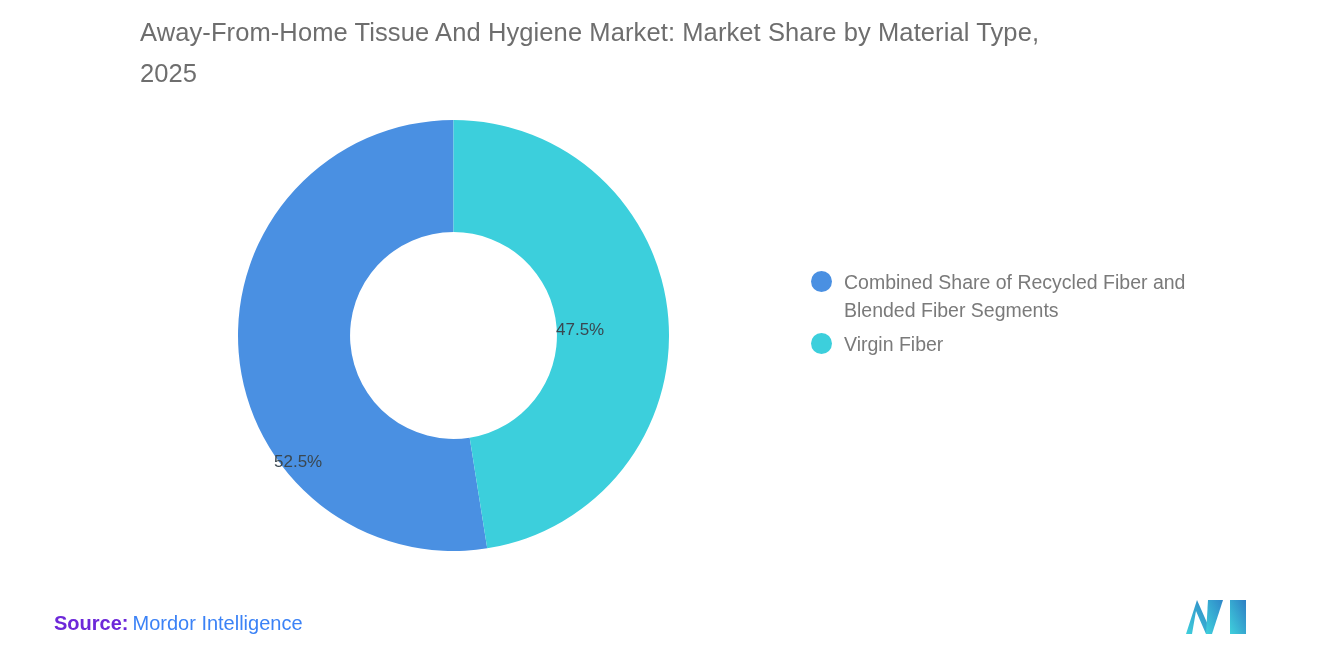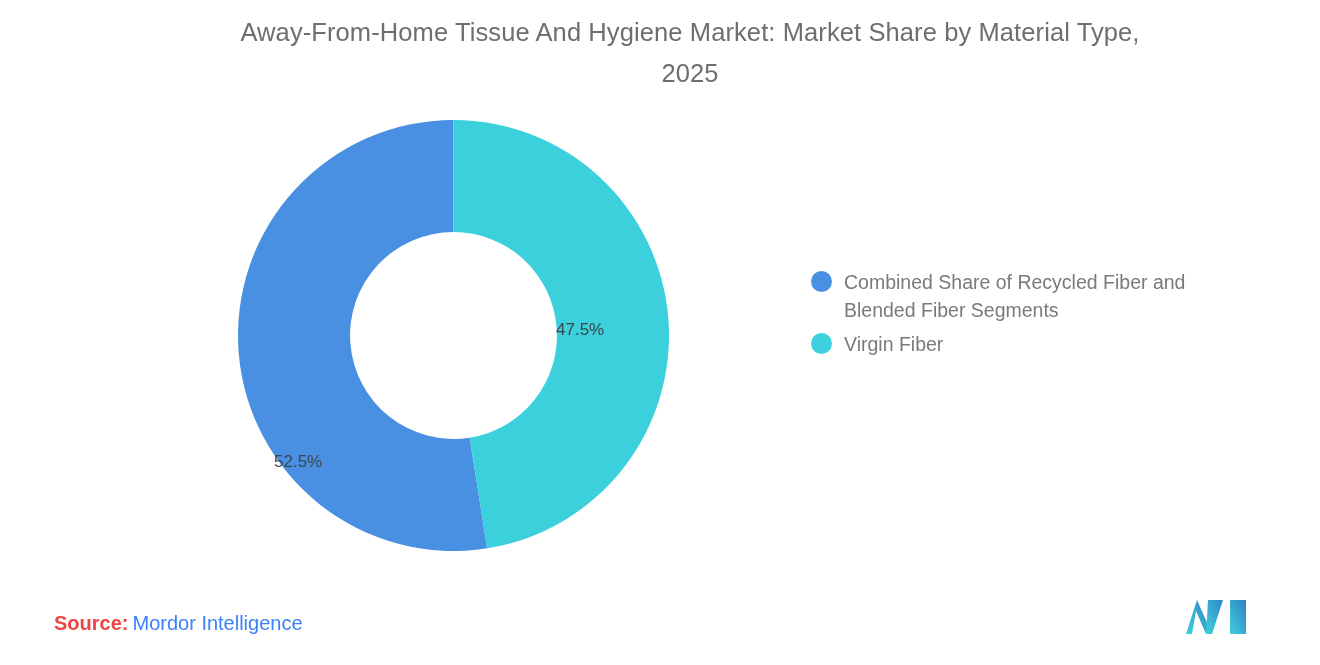--- a/index.html
+++ b/index.html
@@ -14,21 +14,21 @@
     font-family: "Liberation Sans", sans-serif;
     overflow: hidden;
   }
 
   
   #chart-title {
     position: absolute;
     left: 140px;
     top: 12px;
     width: 1100px;
-    text-align: center;
+    text-align: left;
     font-size: 25.5px;
     font-weight: 400;
     line-height: 41px;
     color: #6e6e6e;
     letter-spacing: 0.1px;
     white-space: pre-line;
   }
 
   
   #donut-wrap {
@@ -83,21 +83,21 @@
   
   #source-line {
     position: absolute;
     left: 54px;
     top: 612px;
     font-size: 20px;
     white-space: nowrap;
   }
   #source-label {
     font-weight: bold;
-    color: #ef4444;
+    color: #6d28d9;
   }
   #source-value {
     color: #3b82f6;
     margin-left: 4px;
   }
   #brand-logo {
     position: absolute;
     left: 1186px;
     top: 598px;
     width: 66px;

